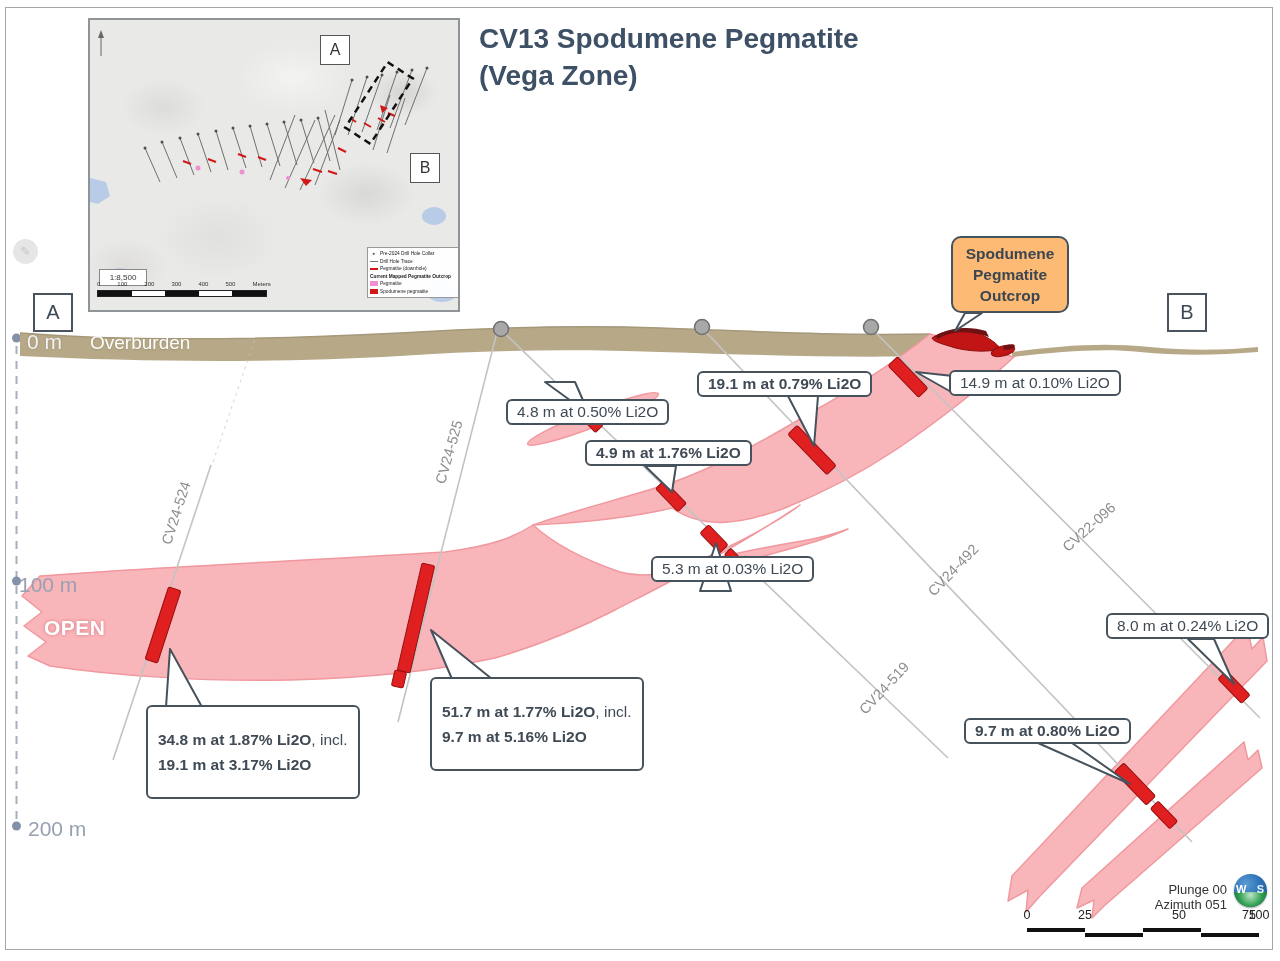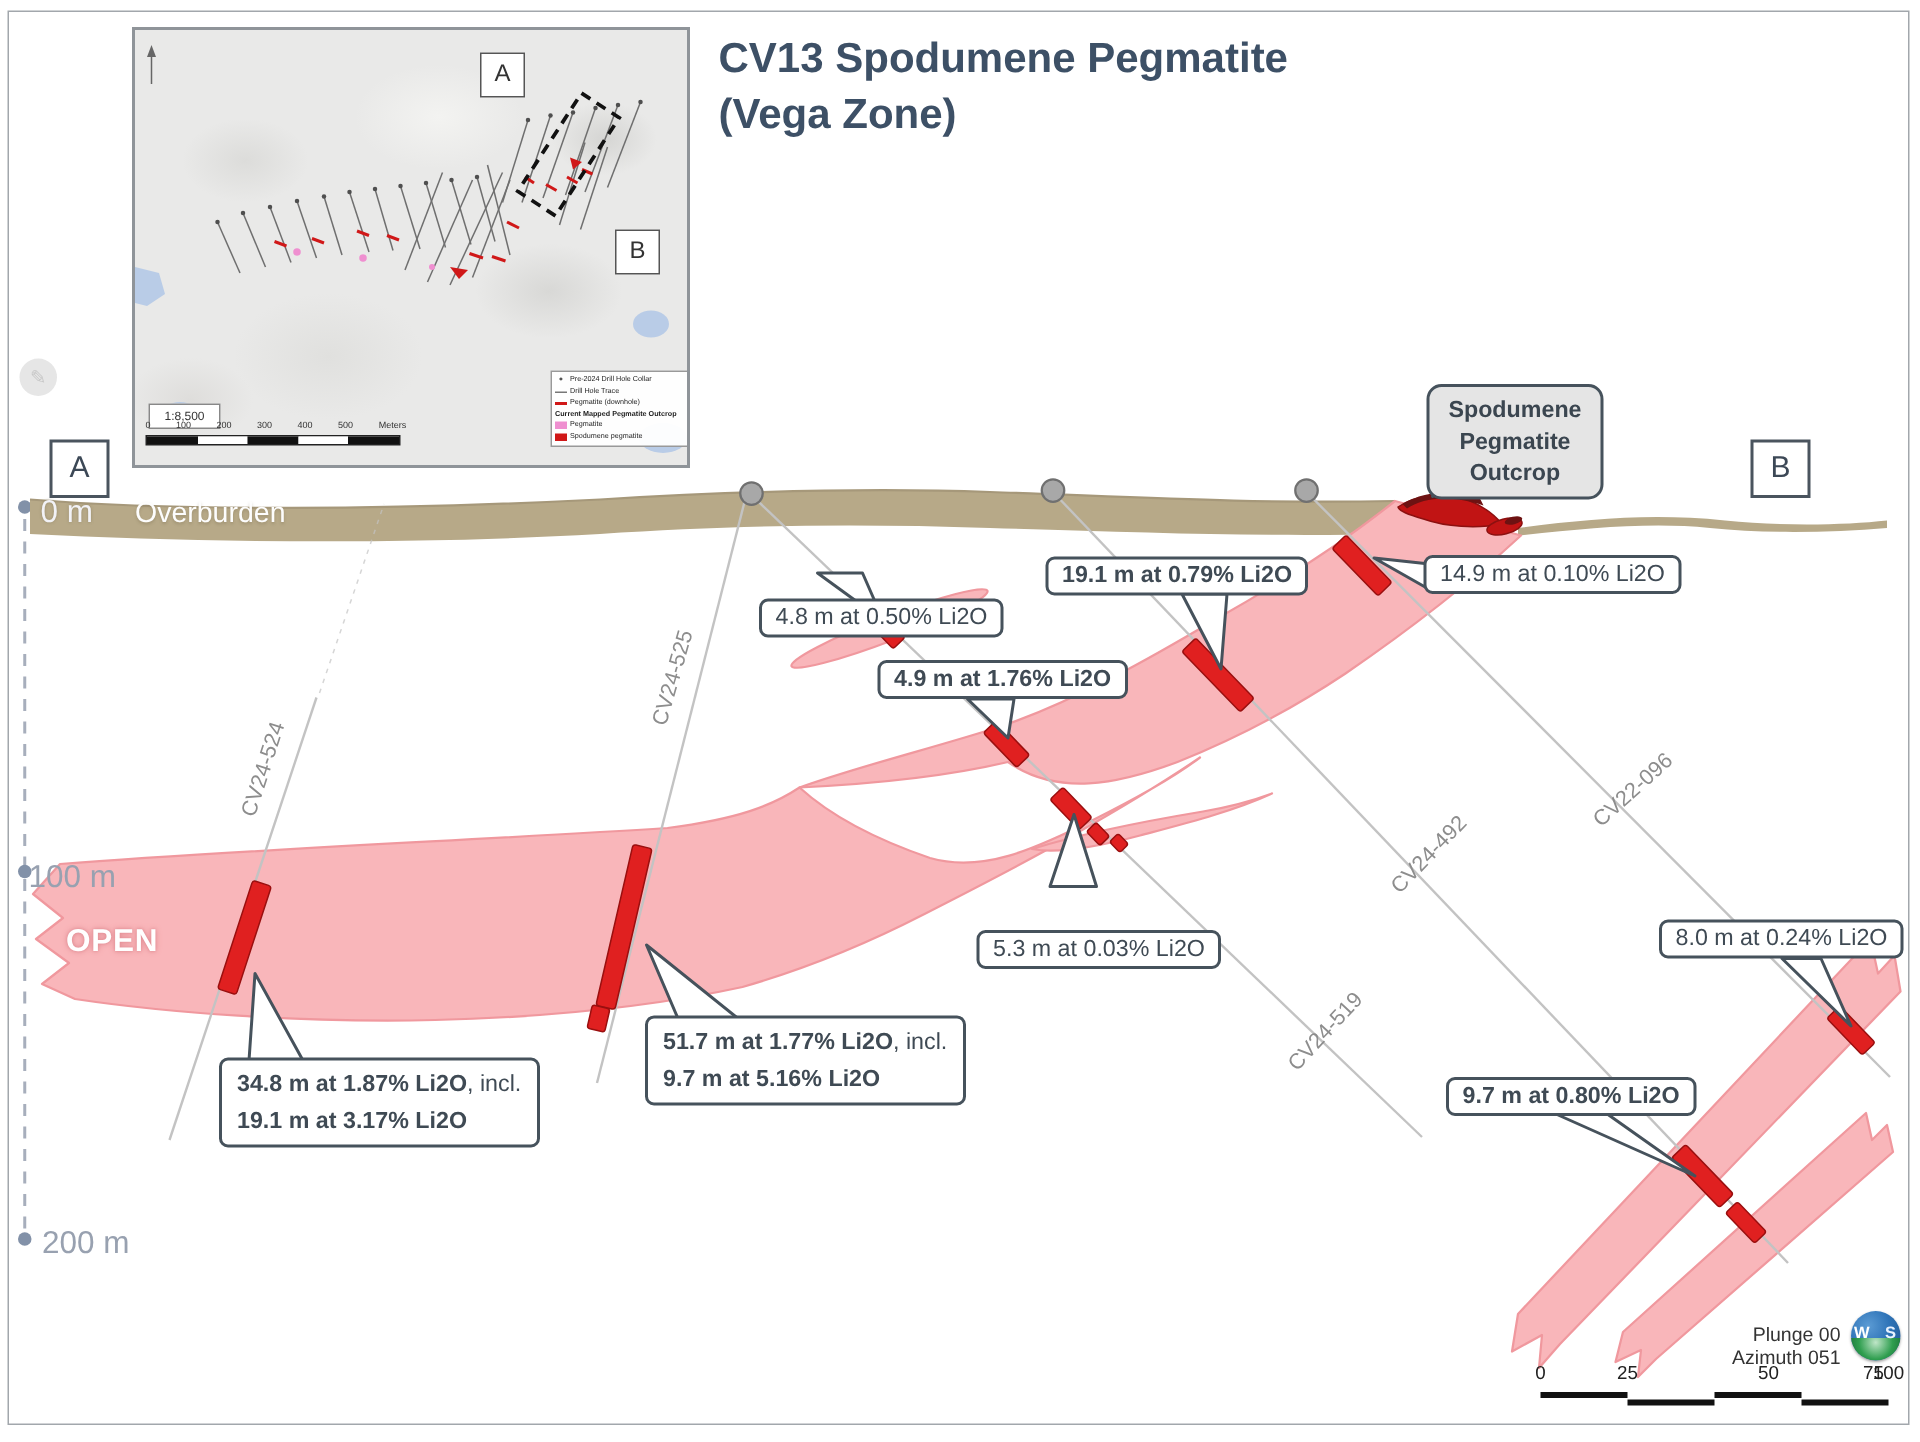--- a/index.html
+++ b/index.html
@@ -19,23 +19,23 @@
   .lg-pink{position:absolute;left:5px;top:45px;width:86px;height:32px;
            background:#f8b7bb;border:1.5px solid #ef9aa0;}
   .lg-lab{position:absolute;left:90px;color:#8f8f8f;font-size:15px;white-space:nowrap;}
   
   .abmark{position:absolute;width:36px;height:35px;background:#fff;border:2px solid #4a545e;
           color:#3c4856;font-size:20px;display:flex;align-items:center;justify-content:center;}
   
   .callout{position:absolute;background:#fff;border:2px solid #46525c;border-radius:6px;
            padding:2px 9px;font-size:15.5px;color:#3f4a54;white-space:nowrap;z-index:6;}
   .callout.bold{font-weight:bold;}
-  .callout.two{padding:3px 10px;line-height:25px;}
+  .callout.two{padding:20px 10px;line-height:25px;}
   .callout .b{font-weight:bold;}
-  .outcropbox{position:absolute;left:951px;top:256px;width:102px;background:#e5e5e5;
+  .outcropbox{position:absolute;left:951px;top:236px;width:102px;background:#fdba74;
       border:2.5px solid #46525c;border-radius:10px;padding:5px 6px;text-align:center;
       font-weight:bold;font-size:15.5px;line-height:21px;color:#3b4650;z-index:6;}
   
   .dh{position:absolute;color:#8d8d8d;font-size:14.5px;white-space:nowrap;
       transform:translate(-50%,-50%) rotate(var(--r));}
   
   .depth{position:absolute;font-size:21px;color:#98a1b0;}
   .d0{color:#f2f2f6;text-shadow:0 0 2px rgba(120,110,80,.5);}
   .overburden{position:absolute;left:90px;top:332px;color:#fdfdfd;font-size:19px;
               text-shadow:0 1px 2px rgba(90,80,50,.25);}
@@ -332,21 +332,21 @@
   <div class="dh" style="left:176px;top:513px;--r:-72deg;">CV24-524</div>
   <div class="dh" style="left:449px;top:452px;--r:-74deg;">CV24-525</div>
   <div class="dh" style="left:884px;top:688px;--r:-47deg;">CV24-519</div>
   <div class="dh" style="left:953px;top:570px;--r:-46deg;">CV24-492</div>
   <div class="dh" style="left:1089px;top:527px;--r:-42deg;">CV22-096</div>
 
   <div class="callout" style="left:506px;top:357px;margin-top:42px;">4.8 m at 0.50% Li2O</div>
   <div class="callout bold" style="left:697px;top:371px;">19.1 m at 0.79% Li2O</div>
   <div class="callout" style="left:949px;top:370px;">14.9 m at 0.10% Li2O</div>
   <div class="callout bold" style="left:585px;top:440px;">4.9 m at 1.76% Li2O</div>
-  <div class="callout" style="left:651px;top:620px;">5.3 m at 0.03% Li2O</div>
+  <div class="callout" style="left:651px;top:556px;">5.3 m at 0.03% Li2O</div>
   <div class="callout" style="left:1106px;top:613px;">8.0 m at 0.24% Li2O</div>
   <div class="callout two" style="left:146px;top:705px;">
     <span class="b">34.8 m at 1.87% Li2O</span><span>, incl.</span><br>
     <span class="b">19.1 m at 3.17% Li2O</span>
   </div>
   <div class="callout two" style="left:430px;top:677px;">
     <span class="b">51.7 m at 1.77% Li2O</span><span>, incl.</span><br>
     <span class="b">9.7 m at 5.16% Li2O</span>
   </div>
   <div class="callout bold" style="left:964px;top:718px;">9.7 m at 0.80% Li2O</div>

